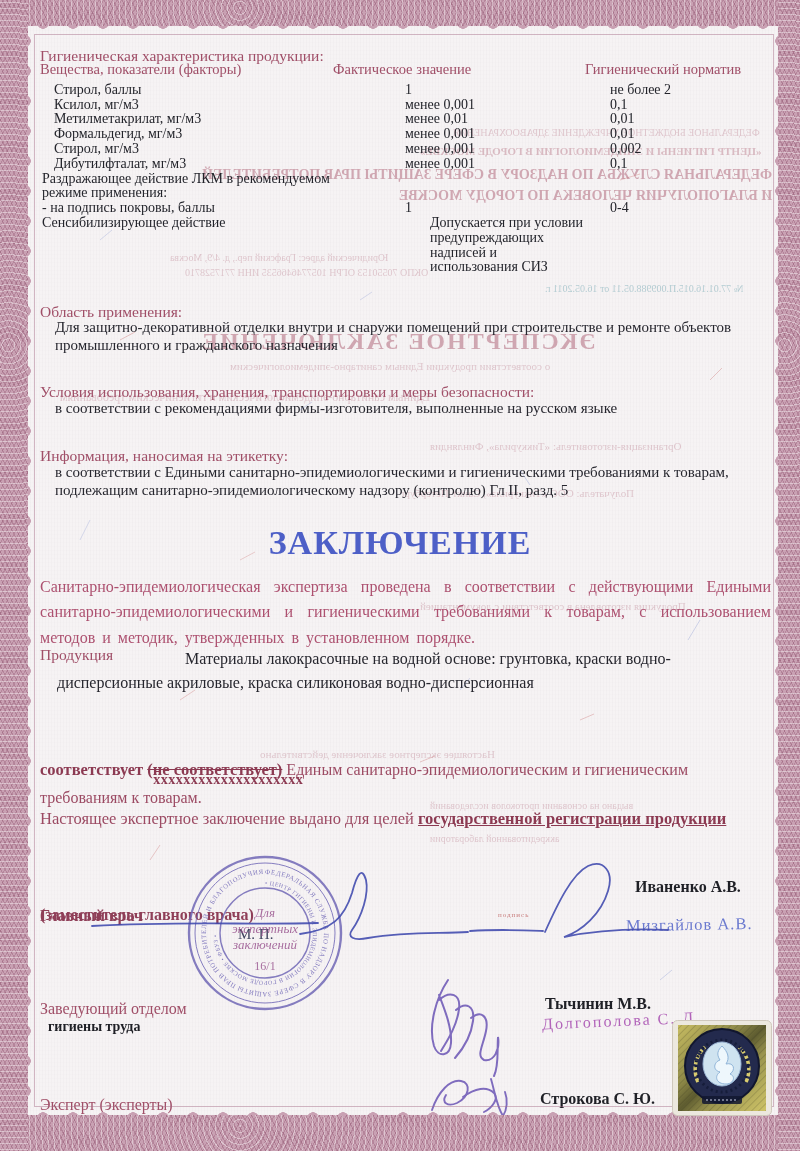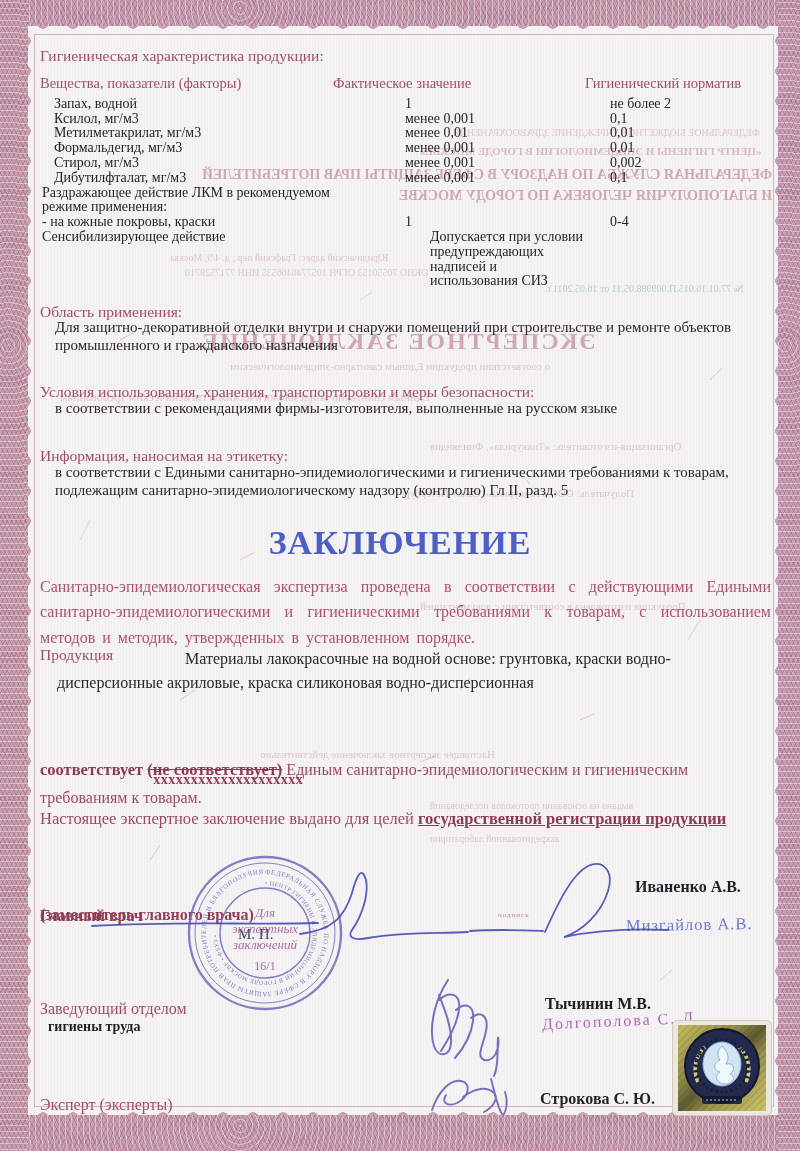--- a/index.html
+++ b/index.html
@@ -39,21 +39,21 @@
   .sc-right{right:22px;top:26px;bottom:36px;width:9px;
     background:radial-gradient(circle 9px at 12px 50%, #c9a1b3 62%, rgba(201,161,179,0) 66%);
     background-size:9px 30px; background-repeat:repeat-y;}
   .inner-line{position:absolute; top:34px; left:34px; right:26px; bottom:44px;
     border:1px solid rgba(163,106,132,.45); z-index:4; pointer-events:none;}
 
   .abs{position:absolute;}
 
   
   .hx-heading{left:40px; top:41px; font-size:15.5px; color:#a04f68;margin-top:6px;}
-  .tbl{left:40px; top:62px; width:732px; font-size:14px; line-height:14.8px;margin-top:14px;}
+  .tbl{left:40px; top:62px; width:732px; font-size:14px; line-height:14.8px;}
   .tbl .hdr{display:grid; grid-template-columns:293px 252px 187px; color:#a04f68; font-size:14.5px; margin-bottom:6px;}
   .row{display:grid; grid-template-columns:365px 180px 187px;}
   .c-sub{padding-left:14px;}
   .c-sub0{padding-left:2px;}
   .c-norm{padding-left:25px;}
   .row .wide{grid-column:1 / -1; padding-left:2px; width:335px;}
 
   
   .sec-head{font-size:15.5px; color:#a04f68;}
   .sec-body{font-size:15px; line-height:17.8px; color:#26262e;}
@@ -127,21 +127,21 @@
 
     <div class="abs hx-heading">Гигиеническая характеристика продукции:</div>
 
     <div class="abs tbl">
       <div class="hdr">
         <span>Вещества, показатели (факторы)</span>
         <span>Фактическое значение</span>
         <span>Гигиенический норматив</span>
       </div>
       <div class="row">
-        <span class="c-sub">Запах, водной</span>
+        <span class="c-sub">Стирол, баллы</span>
         <span>1</span>
         <span class="c-norm">не более 2</span>
       </div>
       <div class="row">
         <span class="c-sub">Ксилол, мг/м3</span>
         <span>менее 0,001</span>
         <span class="c-norm">0,1</span>
       </div>
       <div class="row">
         <span class="c-sub">Метилметакрилат, мг/м3</span>
@@ -160,21 +160,21 @@
       </div>
       <div class="row">
         <span class="c-sub">Дибутилфталат, мг/м3</span>
         <span>менее 0,001</span>
         <span class="c-norm">0,1</span>
       </div>
       <div class="row">
         <span class="wide">Раздражающее действие ЛКМ в рекомендуемом режиме применения:</span>
       </div>
       <div class="row">
-        <span class="c-sub0">- на кожные покровы, краски</span>
+        <span class="c-sub0">- на подпись покровы, баллы</span>
         <span>1</span>
         <span class="c-norm">0-4</span>
       </div>
       <div class="row">
         <span class="c-sub0">Сенсибилизирующее действие</span>
         <span class="c-norm">Допускается при условии предупреждающих надписей и использования СИЗ</span>
       </div>
     </div>
 
     <div class="abs sec-head" style="left:40px; top:303px;">Область применения:</div>

